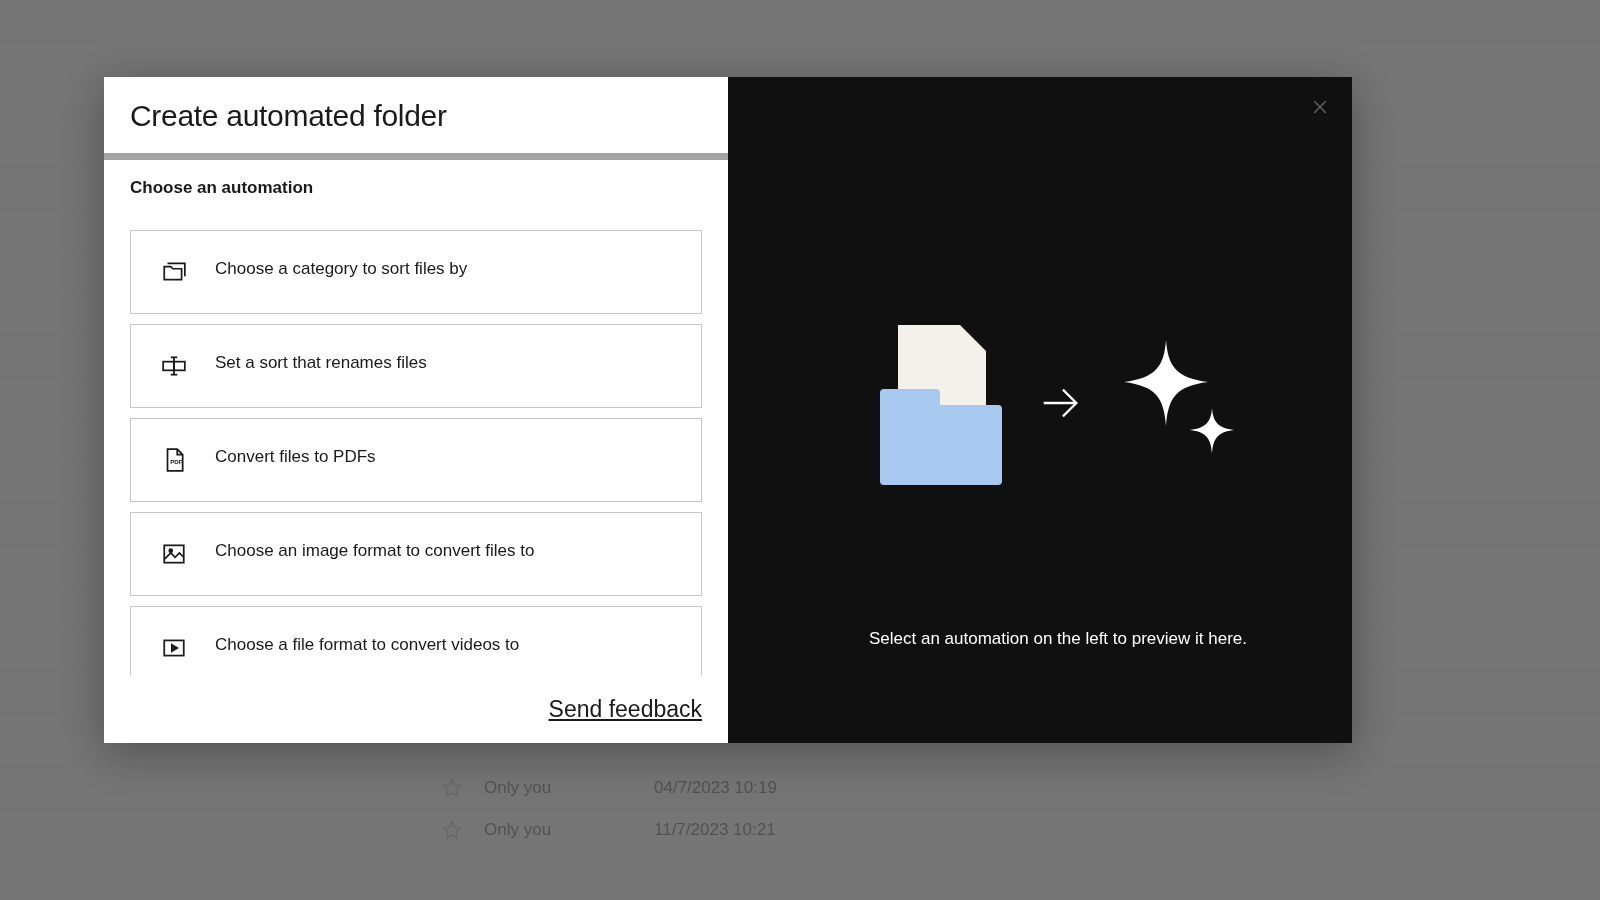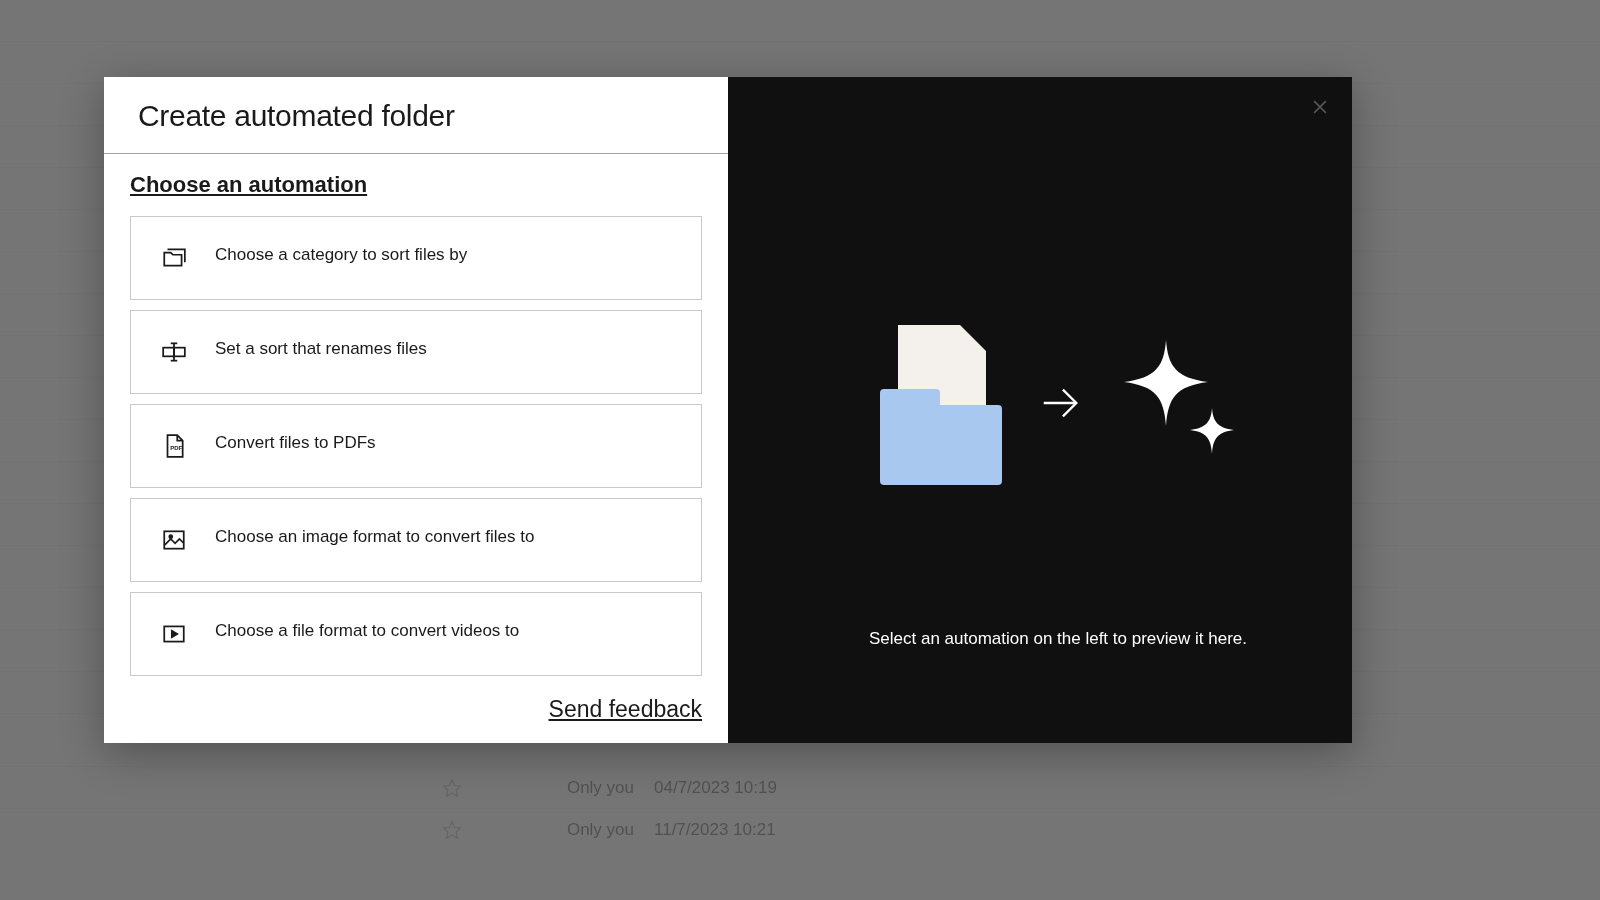--- a/index.html
+++ b/index.html
@@ -31,21 +31,20 @@
 .bg-row.spacer { flex: 1; border-bottom: none; }
 .bg-file-row {
   height: 42px;
   display: flex;
   align-items: center;
   padding-left: 440px;
   gap: 20px;
   border-top: 1px solid #e8e8e8;
   color: #1a1a1a;
   font-size: 17px;
-  text-align: right;
 }
 .bg-file-row .star { color: #9a9a9a; width: 24px; display: flex; align-items:center; justify-content:center;}
 .bg-file-row .who { width: 150px; }
 .bg-file-row .date { }
 .overlay {
   position: absolute;
   inset: 0;
   background: rgba(90,90,90,0.84);
 }
 .modal {
@@ -58,22 +57,22 @@
   background: #fff;
   box-shadow: 0 10px 40px rgba(0,0,0,0.3);
 }
 .modal-left {
   width: 624px;
   display: flex;
   flex-direction: column;
   background: #fff;
 }
 .modal-header {
-  padding: 22px 34px 20px;
-  border-bottom: 1px solid #a3a3a3;
+  padding: 22px 26px 20px;
+  border-bottom: 7px solid #a3a3a3;
 }
 .modal-title {
   font-size: 30px;
   font-weight: 400;
   color: #1a1a1a;
   letter-spacing: -0.3px;
 }
 .modal-body {
   flex: 1;
   overflow-y: scroll;
@@ -81,25 +80,24 @@
 }
 .modal-body::-webkit-scrollbar { width: 18px; }
 .modal-body::-webkit-scrollbar-track { background: #f0f0f0; }
 .modal-body::-webkit-scrollbar-thumb { background: #c2c2c2; }
 .modal-body::-webkit-scrollbar-button {
   height: 18px;
   background: #f0f0f0;
   display: block;
 }
 .section-label {
-  font-size: 22px;
+  font-size: 17px;
   font-weight: 600;
   color: #1a1a1a;
-  margin-bottom: 18px;
-  text-decoration: underline;
+  margin-bottom: 32px;
 }
 .option-card {
   border: 1px solid #c9c9c9;
   padding: 28px 30px;
   margin-bottom: 10px;
   display: flex;
   gap: 28px;
   cursor: pointer;
 }
 .option-icon {

